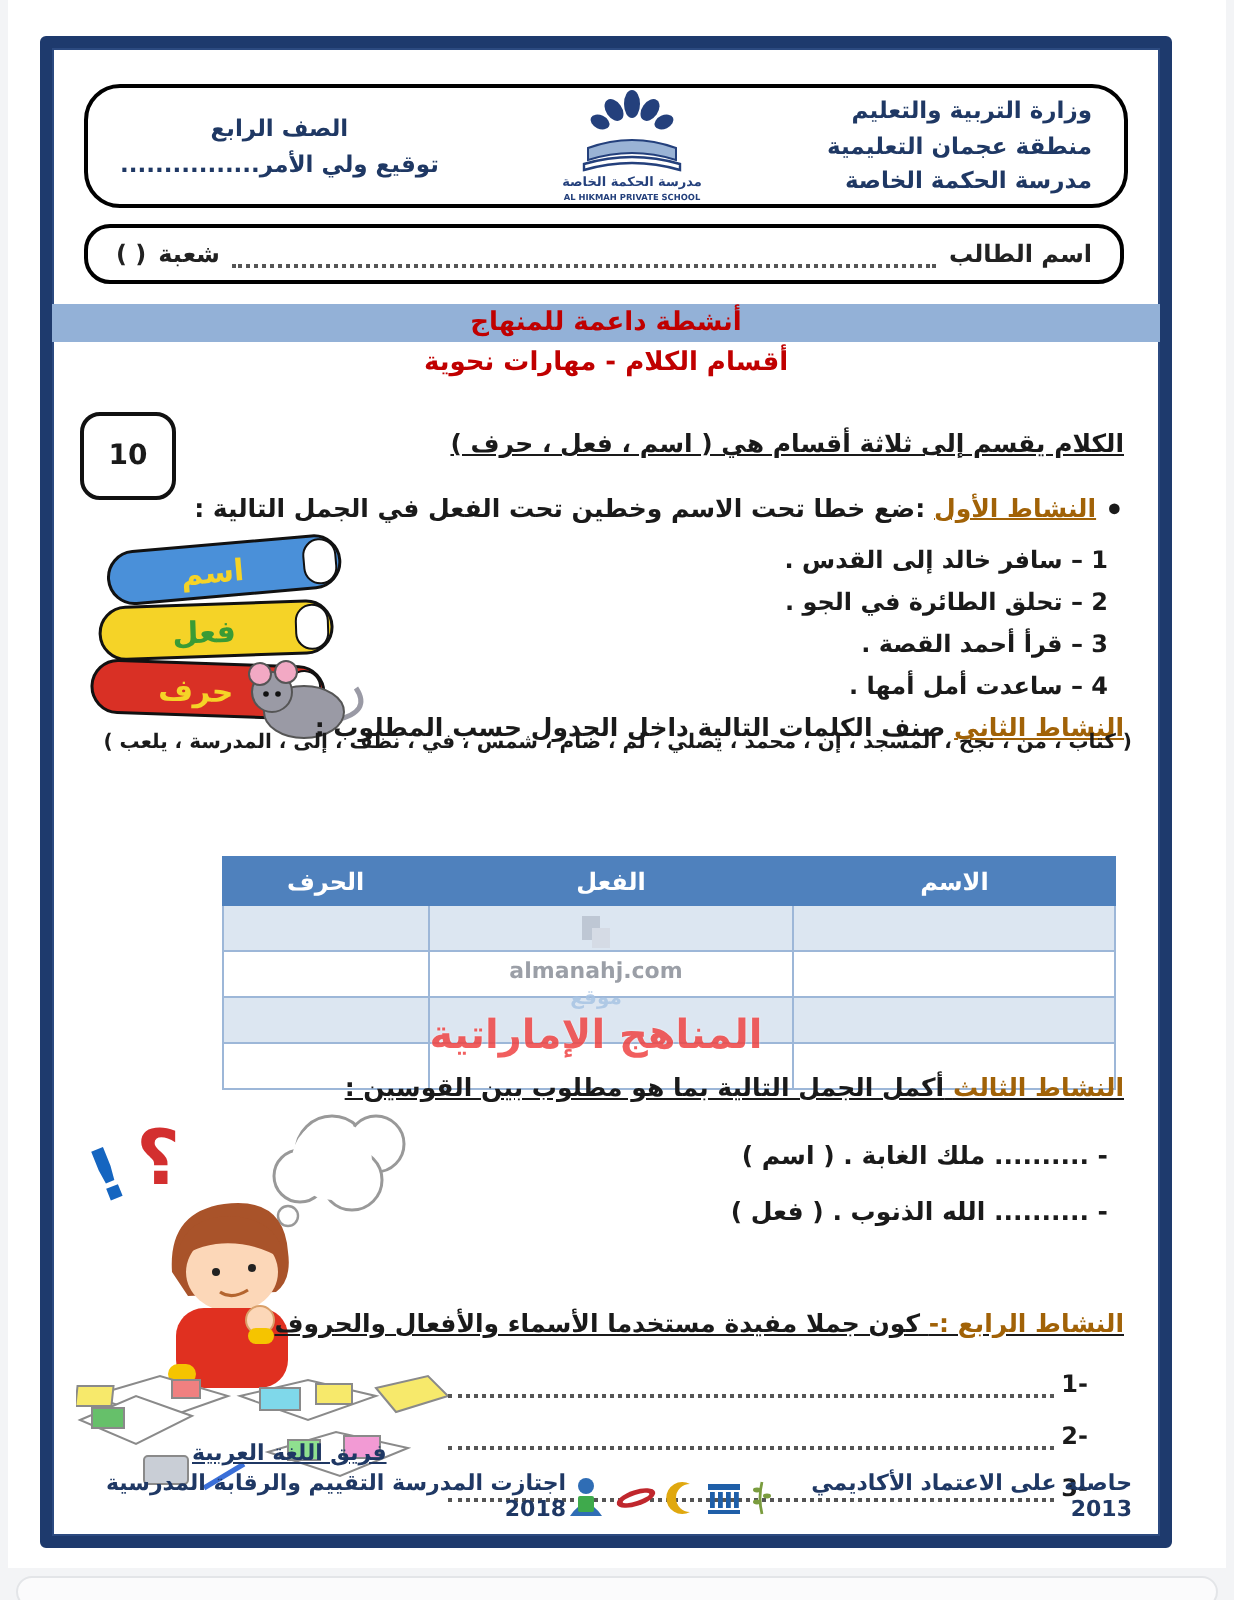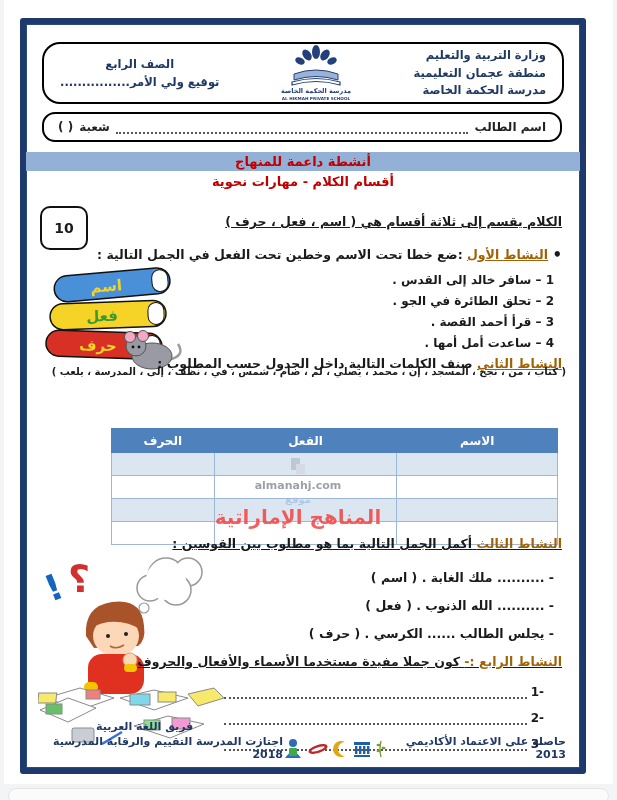--- a/index.html
+++ b/index.html
@@ -82,21 +82,21 @@
   .item2{right:14px;left:200px;top:402px;}
   .item3{right:14px;left:200px;top:430px;}
   .boy-art{left:0px;top:352px;}
   .a4{right:6px;left:6px;top:458px;}
   .fill-line{display:flex;direction:rtl;align-items:flex-end;gap:4px;font-size:12px;font-weight:700;}
   .fl1{right:24px;left:186px;top:488px;} .fl2{right:24px;left:186px;top:514px;} .fl3{right:24px;left:186px;top:540px;}
   .fill-line .leader{height:13px;}
 
   
   .footer{position:absolute;left:4px;right:4px;bottom:2px;height:42px;color:#1f3864;font-weight:700;font-size:11px;}
-  .team{position:absolute;left:56px;top:0;}
+  .team{position:absolute;left:56px;top:0;text-decoration:underline;}
   .foot-row{position:absolute;left:0;right:0;bottom:1px;display:flex;direction:rtl;align-items:flex-end;justify-content:space-between;}
   .foot-logos{display:flex;align-items:center;gap:4px;direction:ltr;margin-bottom:1px;}
 </style>
 </head>
 <body>
 
 <div class="page">
   <div class="frame">
     <div class="inner">
 
@@ -236,21 +236,20 @@
           <div class="wm-big">المناهج الإماراتية</div>
         </div>
 
         <div class="abs rtl-line a3 u">
           <span class="red">النشاط الثالث</span>
           <span>أكمل  الجمل التالية بما هو مطلوب بين القوسين :</span>
         </div>
 
         <div class="abs rtl-line item1">- .......... ملك الغابة . ( اسم )</div>
         <div class="abs rtl-line item2">- .......... الله الذنوب . ( فعل )</div>
-        <div class="abs rtl-line item3">- يجلس الطالب ...... الكرسي . ( حرف )</div>
 
         <svg class="abs boy-art" width="196" height="206" viewBox="0 0 196 206">
           <g>
             <circle cx="128" cy="28" r="18" fill="#fff" stroke="#999" stroke-width="1.5"></circle>
             <circle cx="150" cy="24" r="14" fill="#fff" stroke="#999" stroke-width="1.5"></circle>
             <circle cx="112" cy="40" r="13" fill="#fff" stroke="#999" stroke-width="1.5"></circle>
             <circle cx="138" cy="42" r="15" fill="#fff" stroke="#999" stroke-width="1.5"></circle>
             <circle cx="128" cy="32" r="20" fill="#fff"></circle>
             <circle cx="106" cy="60" r="5" fill="#fff" stroke="#999" stroke-width="1.2"></circle>
             <circle cx="99" cy="71" r="3" fill="#fff" stroke="#999" stroke-width="1.2"></circle>

